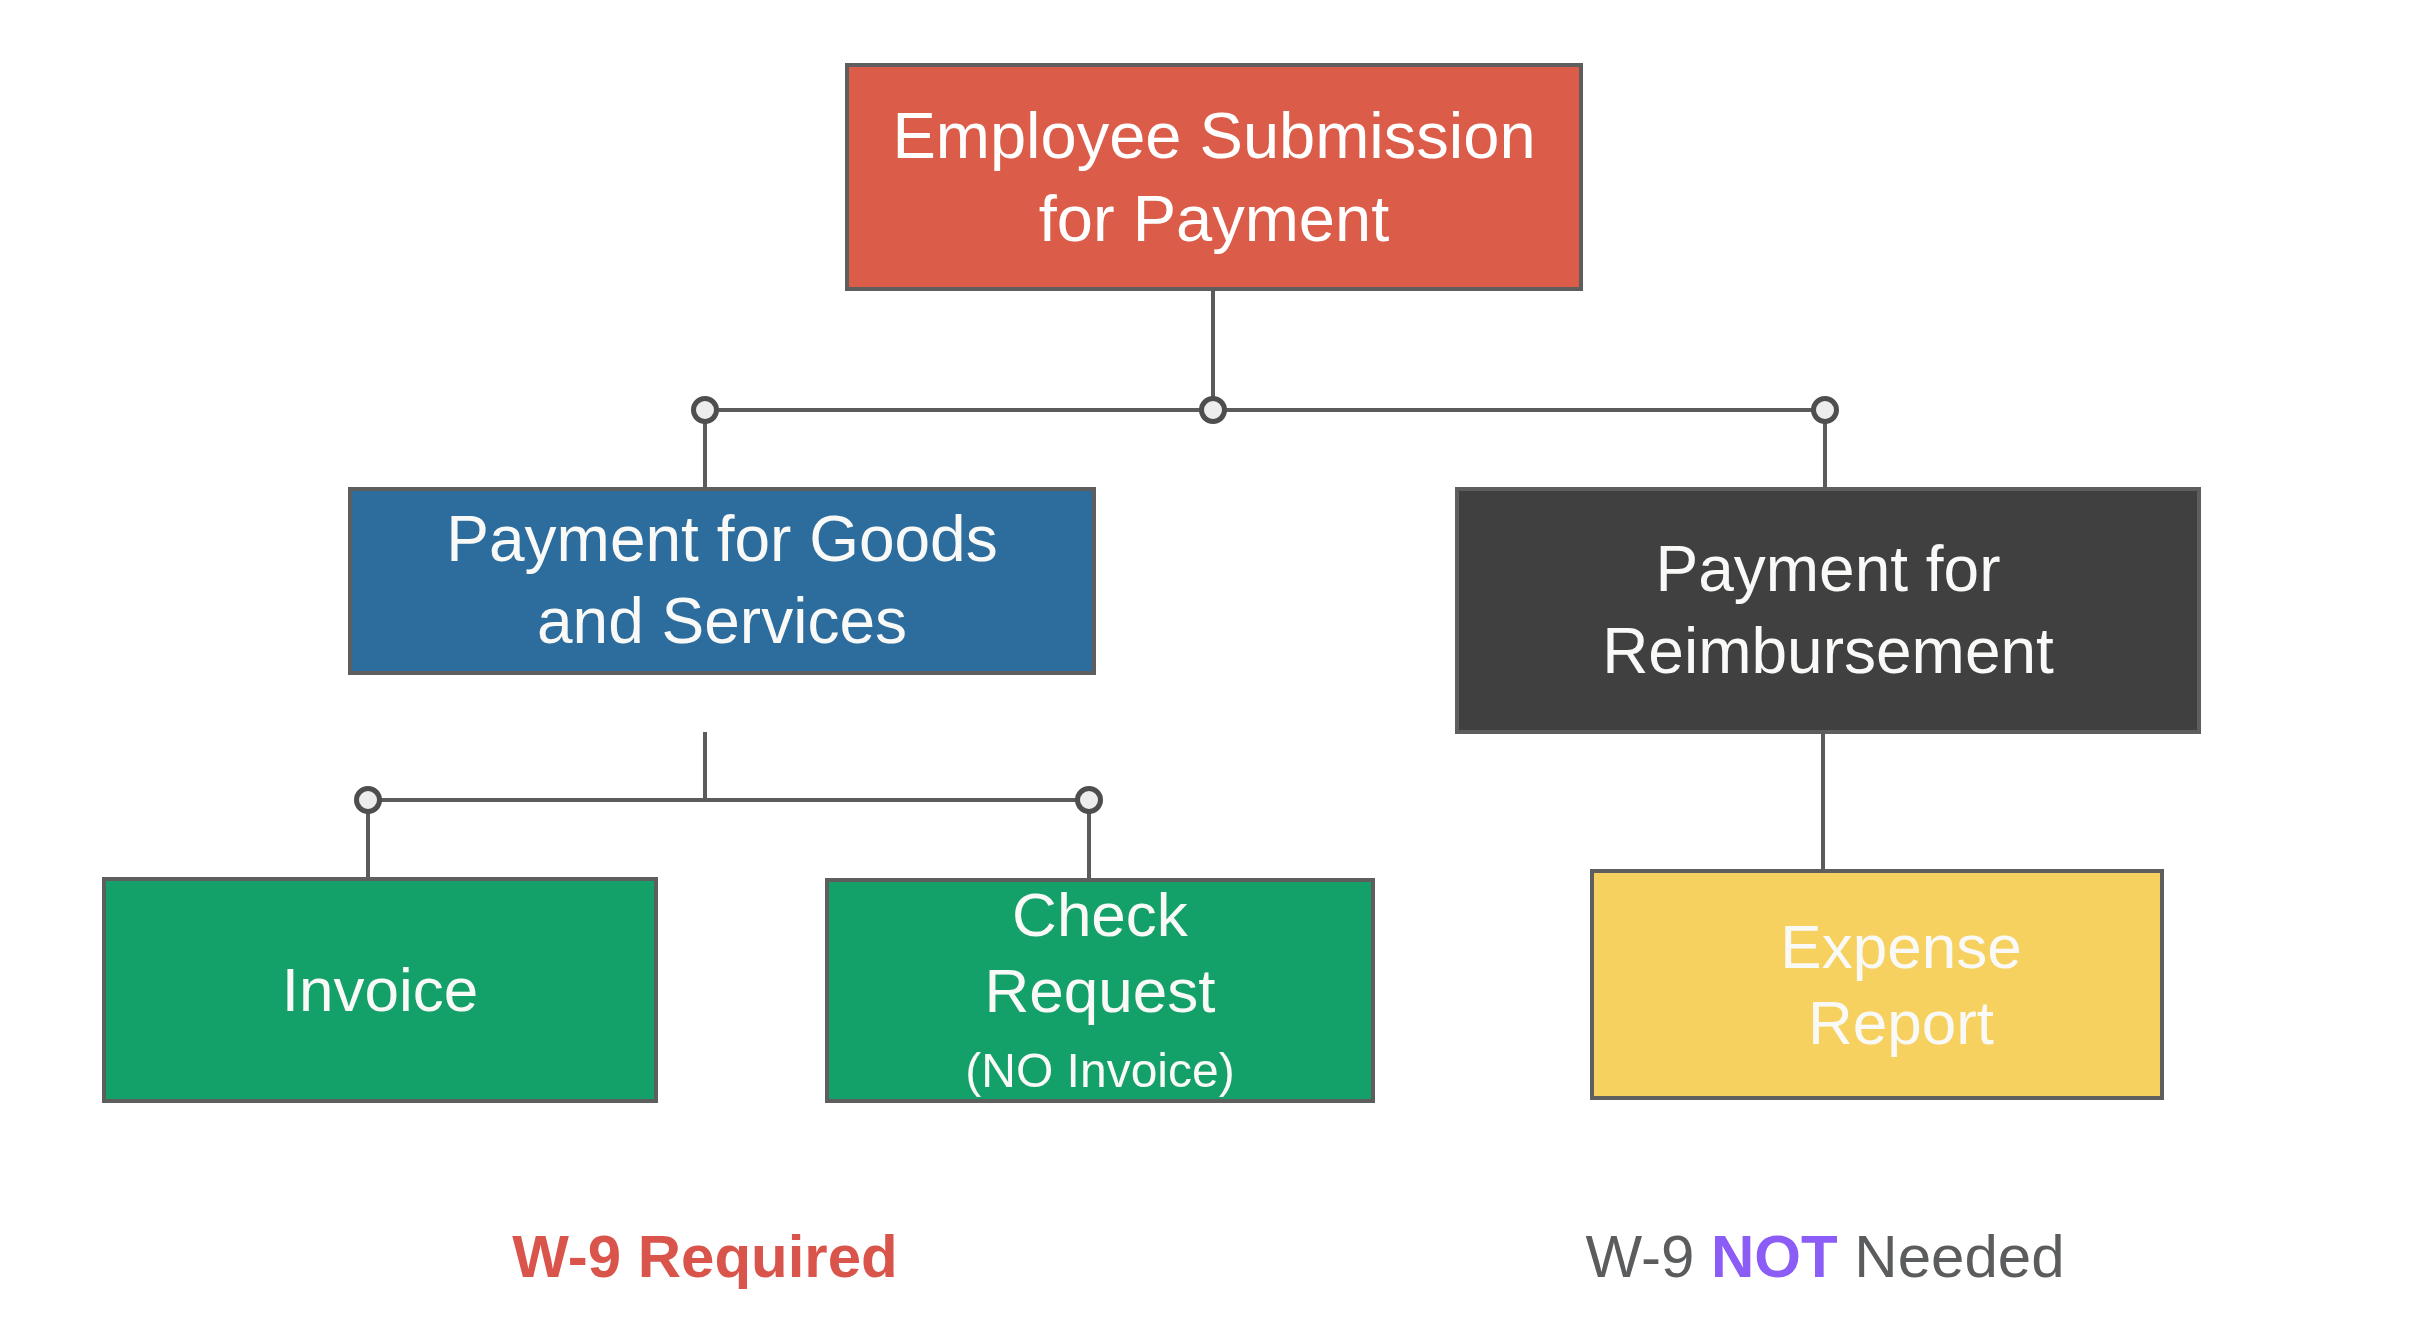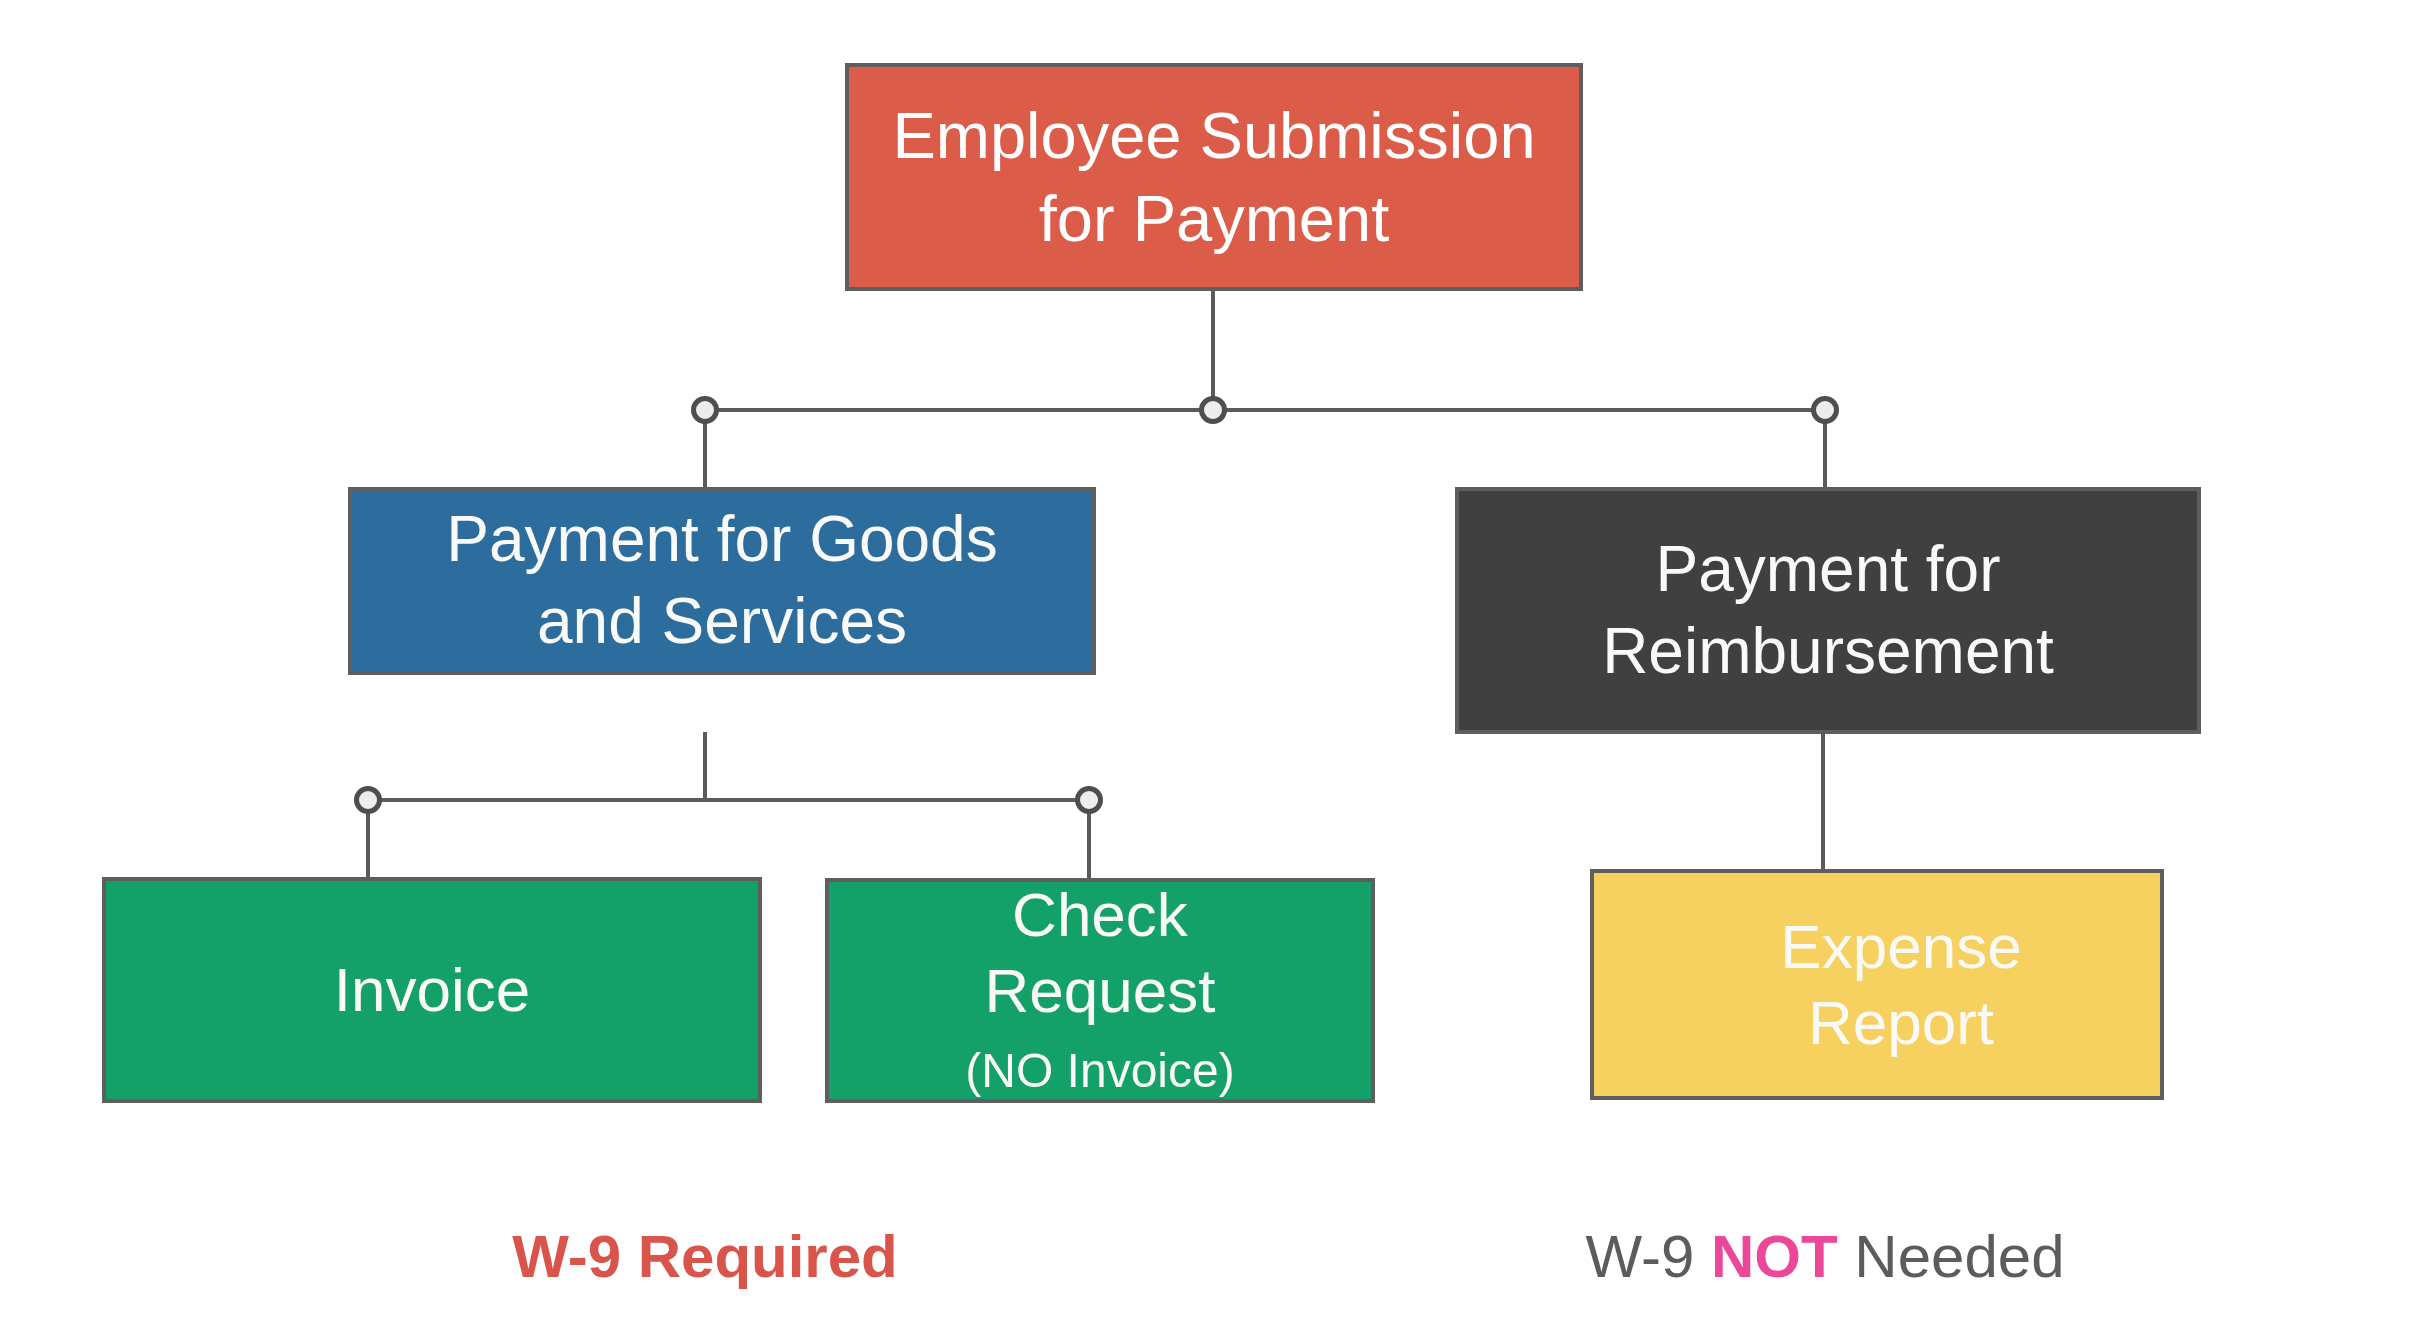--- a/index.html
+++ b/index.html
@@ -28,21 +28,21 @@
     font-weight: 400;
   }
   .node.root  .txt { font-size: 65px; }
   .node.level2 .txt { font-size: 64px; }
   .node.level3 .txt { font-size: 62px; line-height: 1.22; }
   .node .txt .small { font-size: 48px; }
 
   .n-root    { left: 845px;  top: 63px;  width: 738px; height: 228px; }
   .n-goods   { left: 348px;  top: 487px; width: 748px; height: 188px; }
   .n-reimb   { left: 1455px; top: 487px; width: 746px; height: 247px; }
-  .n-invoice { left: 102px;  top: 877px; width: 660px; height: 226px; }
+  .n-invoice { left: 102px;  top: 877px; width: 556px; height: 226px; }
   .n-check   { left: 825px;  top: 878px; width: 550px; height: 225px; }
   .n-expense { left: 1590px; top: 869px; width: 574px; height: 231px; padding-left: 48px; }
 
   
   .line { position: absolute; background: #5b5b5b; z-index: 1; }
   .line.v { width: 4px; }
   .line.h { height: 4px; }
 
   .v-root   { left: 1211px; top: 291px; height: 107px; }
   .h-main   { left: 705px;  top: 408px; width: 1120px; }
@@ -138,16 +138,16 @@
   <div class="node level3 n-expense" style="background-color: rgb(246, 209, 95);">
     <div class="txt" style="color: rgb(249, 249, 247);">
       <span>Expense</span><br>
       <span>Report</span>
     </div>
   </div>
 
   <div class="footnote f-required" style="color: rgb(217, 84, 74);">W-9 Required</div>
 
   <div class="footnote f-notneeded" style="color: rgb(90, 92, 94);">
-    <span>W-9 </span><span class="em" style="color: #ec4899;">NOT</span><span> Needed</span>
+    <span>W-9 </span><span class="em" style="color: #8b5cf6;">NOT</span><span> Needed</span>
   </div>
 
 </div>
 
 </body></html>

